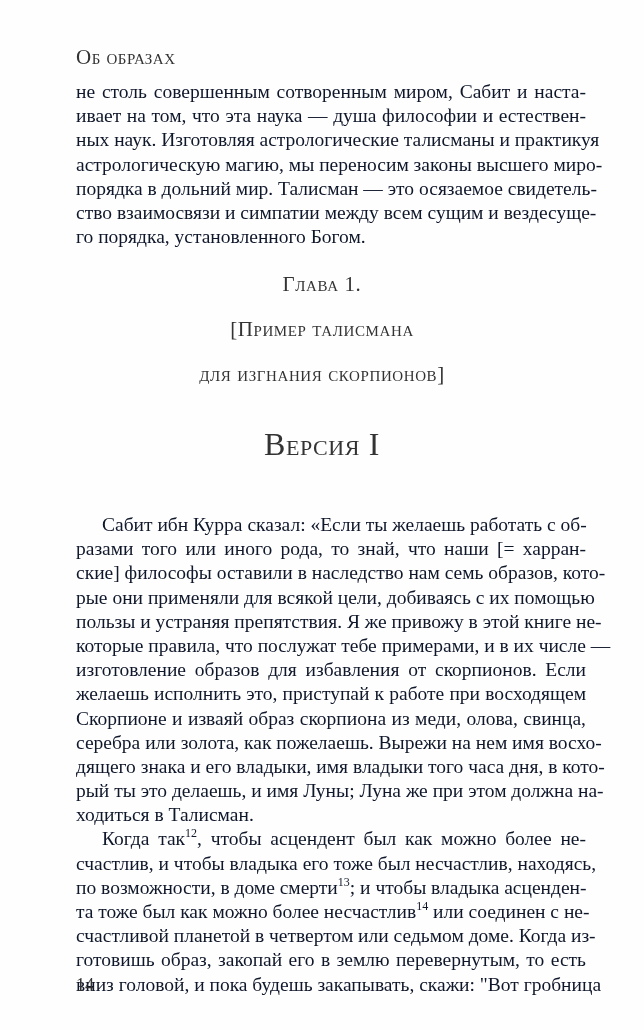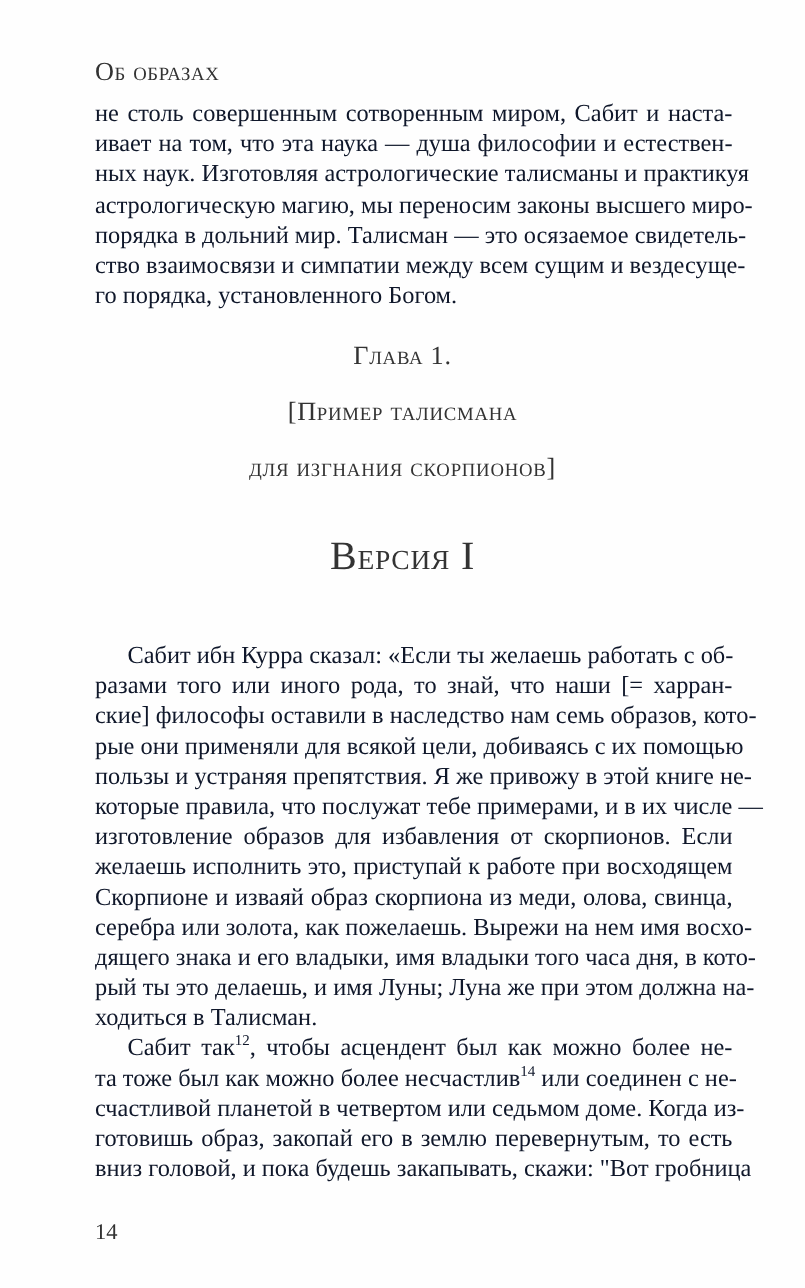--- a/index.html
+++ b/index.html
@@ -114,21 +114,23 @@
     <span class="line">пользы и устраняя препятствия. Я же привожу в этой книге не-</span>
     <span class="line">которые правила, что послужат тебе примерами, и в их числе —</span>
     <span class="line">изготовление образов для избавления от скорпионов. Если</span>
     <span class="line">желаешь исполнить это, приступай к работе при восходящем</span>
     <span class="line">Скорпионе и изваяй образ скорпиона из меди, олова, свинца,</span>
     <span class="line">серебра или золота, как пожелаешь. Вырежи на нем имя восхо-</span>
     <span class="line">дящего знака и его владыки, имя владыки того часа дня, в кото-</span>
     <span class="line">рый ты это делаешь, и имя Луны; Луна же при этом должна на-</span>
     <span class="line last">ходиться в Талисман.</span>
 
-    <span class="line indent"><span>Сабит так</span><sup>12</sup><span>, чтобы асцендент был как можно более не-</span></span>
+    <span class="line indent"><span>Когда так</span><sup>12</sup><span>, чтобы асцендент был как можно более не-</span></span>
+    <span class="line">счастлив, и чтобы владыка его тоже был несчастлив, находясь,</span>
+    <span class="line"><span>по возможности, в доме смерти</span><sup>13</sup><span>; и чтобы владыка асценден-</span></span>
     <span class="line"><span>та тоже был как можно более несчастлив</span><sup>14</sup><span> или соединен с не-</span></span>
     <span class="line">счастливой планетой в четвертом или седьмом доме. Когда из-</span>
     <span class="line">готовишь образ, закопай его в землю перевернутым, то есть</span>
     <span class="line">вниз головой, и пока будешь закапывать, скажи: "Вот гробница</span>
   </div>
 
   <div class="page-number">14</div>
 
 </div>
 

